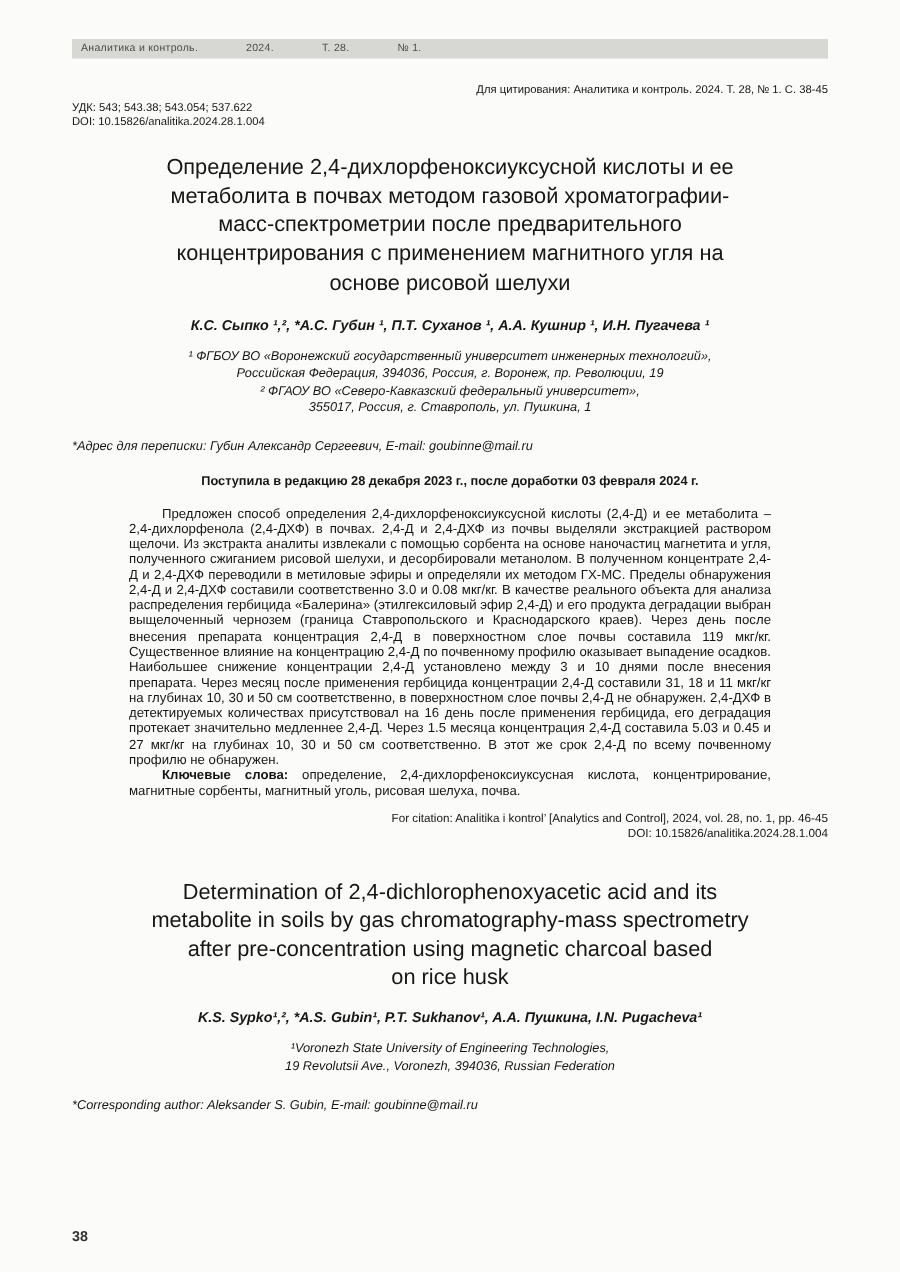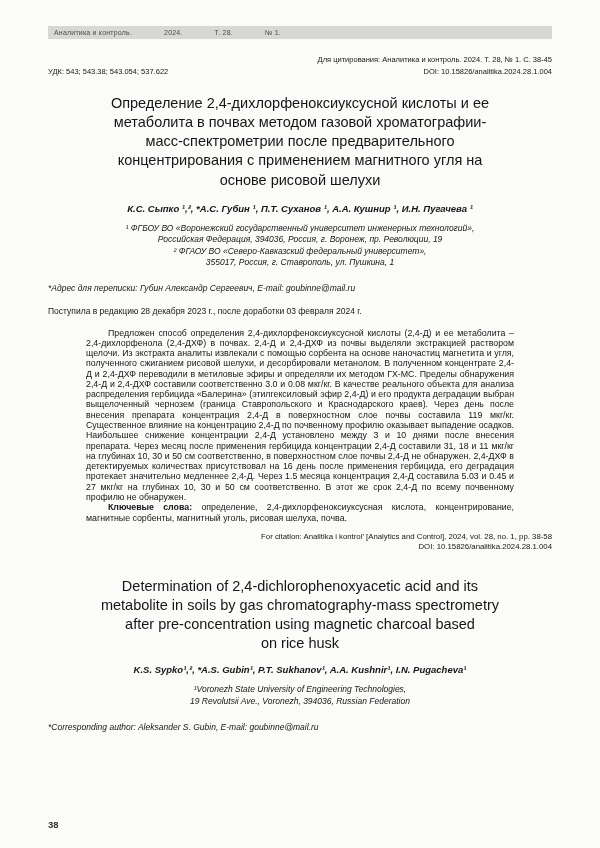--- a/index.html
+++ b/index.html
@@ -14,21 +14,21 @@
   .page { position: absolute; inset: 0; padding: 26px 48px 0 48px; box-sizing: border-box; }
 
   .running-head {
     background: #d7d7d4; color: #4c4c4c;
     font-size: 7px; letter-spacing: 0.2px;
     display: flex; gap: 32px; align-items: center;
     height: 13px; padding: 0 6px;
   }
 
   .cite-ru { margin: 16px 0 0 0; text-align: right; font-size: 7.5px; }
-  .udk-doi { margin-top: 3px; display: flex; justify-content: space-between; font-size: 7.5px; }
+  .udk-doi { margin-top: 3px; display: flex; justify-content: space-between; font-size: 7.5px; flex-direction: column; }
 
   .title-ru, .title-en {
     margin: 18px 0 0 0; text-align: center;
     font-size: 14.5px; font-weight: normal; line-height: 1.32;
     white-space: pre-line;
   }
   .title-en { margin-top: 24px; }
 
   .authors-ru, .authors-en {
     margin: 13px 0 0 0; text-align: center;
@@ -39,21 +39,21 @@
   .affil {
     margin: 0; text-align: center;
     font-size: 8.5px; font-style: italic; line-height: 1.35;
     white-space: pre-line;
   }
   .affil-first { margin-top: 9px; }
 
   .correspondence { margin: 14px 0 0 0; font-size: 8.5px; font-style: italic; }
   .corr-en { margin-top: 15px; }
 
-  .received { margin: 13px 0 0 0; font-size: 8.5px; }
+  .received { margin: 13px 0 0 0; text-align: center; font-size: 8.5px; font-weight: bold; }
 
   .abstract {
     margin: 12px 38px 0 38px;
     font-size: 8.8px; line-height: 1.17;
     text-align: justify; text-indent: 22px;
   }
   .keywords {
     margin: 0 38px 0 38px;
     font-size: 8.8px; line-height: 1.17;
     text-align: justify; text-indent: 22px;
@@ -102,30 +102,30 @@
 
   <p class="correspondence">*Адрес для переписки: Губин Александр Сергеевич, E-mail: goubinne@mail.ru</p>
 
   <p class="received">Поступила в редакцию 28 декабря 2023 г., после доработки 03 февраля 2024 г.</p>
 
   <p class="abstract">Предложен способ определения 2,4-дихлорфеноксиуксусной кислоты (2,4-Д) и ее метаболита – 2,4-дихлорфенола (2,4-ДХФ) в почвах. 2,4-Д и 2,4-ДХФ из почвы выделяли экстракцией раствором щелочи. Из экстракта аналиты извлекали с помощью сорбента на основе наночастиц магнетита и угля, полученного сжиганием рисовой шелухи, и десорбировали метанолом. В полученном концентрате 2,4-Д и 2,4-ДХФ переводили в метиловые эфиры и определяли их методом ГХ-МС. Пределы обнаружения 2,4-Д и 2,4-ДХФ составили соответственно 3.0 и 0.08 мкг/кг. В качестве реального объекта для анализа распределения гербицида «Балерина» (этилгексиловый эфир 2,4-Д) и его продукта деградации выбран выщелоченный чернозем (граница Ставропольского и Краснодарского краев). Через день после внесения препарата концентрация 2,4-Д в поверхностном слое почвы составила 119 мкг/кг. Существенное влияние на концентрацию 2,4-Д по почвенному профилю оказывает выпадение осадков. Наибольшее снижение концентрации 2,4-Д установлено между 3 и 10 днями после внесения препарата. Через месяц после применения гербицида концентрации 2,4-Д составили 31, 18 и 11 мкг/кг на глубинах 10, 30 и 50 см соответственно, в поверхностном слое почвы 2,4-Д не обнаружен. 2,4-ДХФ в детектируемых количествах присутствовал на 16 день после применения гербицида, его деградация протекает значительно медленнее 2,4-Д. Через 1.5 месяца концентрация 2,4-Д составила 5.03 и 0.45 и 27 мкг/кг на глубинах 10, 30 и 50 см соответственно. В этот же срок 2,4-Д по всему почвенному профилю не обнаружен.</p>
 
   <p class="keywords"><span class="kw-label">Ключевые слова:</span><span> определение, 2,4-дихлорфеноксиуксусная кислота, концентрирование, магнитные сорбенты, магнитный уголь, рисовая шелуха, почва.</span></p>
 
   <div class="for-citation">
-    <p>For citation: Analitika i kontrol’ [Analytics and Control], 2024, vol. 28, no. 1, pp. 38-58</p>
+    <p>For citation: Analitika i kontrol’ [Analytics and Control], 2024, vol. 28, no. 1, pp. 46-45</p>
     <p>DOI: 10.15826/analitika.2024.28.1.004</p>
   </div>
 
   <h2 class="title-en">Determination of 2,4-dichlorophenoxyacetic acid and its
 metabolite in soils by gas chromatography-mass spectrometry
 after pre-concentration using magnetic charcoal based
 on rice husk</h2>
 
-  <p class="authors-en">K.S. Sypko¹,², *A.S. Gubin¹, P.T. Sukhanov¹, A.A. Kushnir¹, I.N. Pugacheva¹</p>
+  <p class="authors-en">K.S. Sypko¹,², *A.S. Gubin¹, P.T. Sukhanov¹, A.A. Пушкина, I.N. Pugacheva¹</p>
 
   <p class="affil affil-first">¹Voronezh State University of Engineering Technologies,
 19 Revolutsii Ave., Voronezh, 394036, Russian Federation</p>
 
   <p class="correspondence corr-en">*Corresponding author: Aleksander S. Gubin, E-mail: goubinne@mail.ru</p>
 
   <div class="page-number">38</div>
 
 </div>
 

